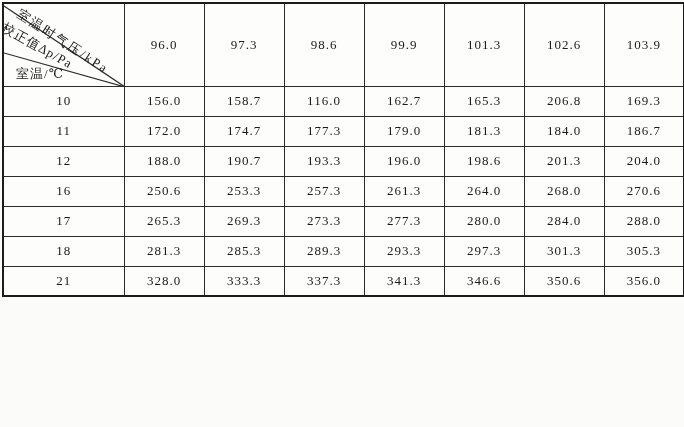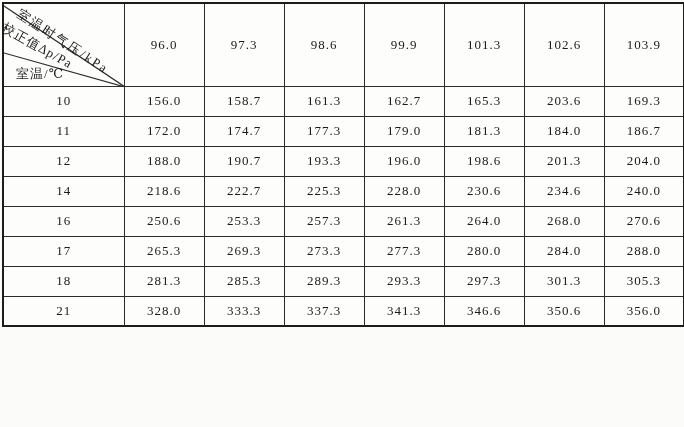--- a/index.html
+++ b/index.html
@@ -112,24 +112,24 @@
           <th>101.3</th>
           <th>102.6</th>
           <th>103.9</th>
         </tr>
     </thead>
     <tbody id="table-body">
         <tr>
           <th>10</th>
           <td>156.0</td>
           <td>158.7</td>
-          <td>161.3</td>
+          <td>116.0</td>
           <td>162.7</td>
           <td>165.3</td>
-          <td>203.6</td>
+          <td>206.8</td>
           <td>169.3</td>
         </tr>
         <tr>
           <th>11</th>
           <td>172.0</td>
           <td>174.7</td>
           <td>177.3</td>
           <td>179.0</td>
           <td>181.3</td>
           <td>184.0</td>
@@ -137,30 +137,20 @@
         </tr>
         <tr>
           <th>12</th>
           <td>188.0</td>
           <td>190.7</td>
           <td>193.3</td>
           <td>196.0</td>
           <td>198.6</td>
           <td>201.3</td>
           <td>204.0</td>
-        </tr>
-        <tr>
-          <th>14</th>
-          <td>218.6</td>
-          <td>222.7</td>
-          <td>225.3</td>
-          <td>228.0</td>
-          <td>230.6</td>
-          <td>234.6</td>
-          <td>240.0</td>
         </tr>
         <tr>
           <th>16</th>
           <td>250.6</td>
           <td>253.3</td>
           <td>257.3</td>
           <td>261.3</td>
           <td>264.0</td>
           <td>268.0</td>
           <td>270.6</td>

